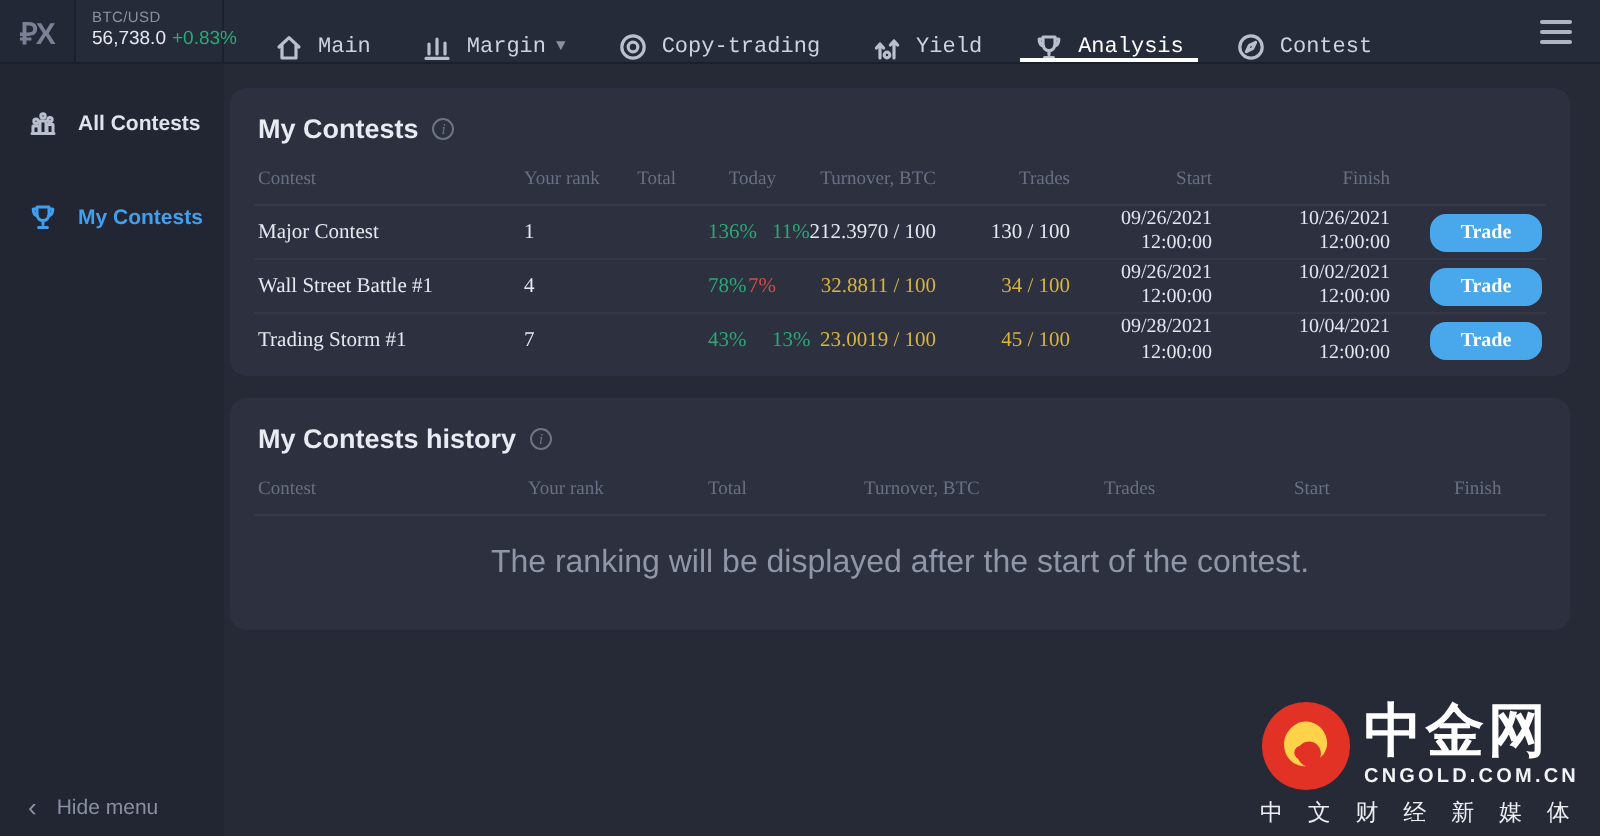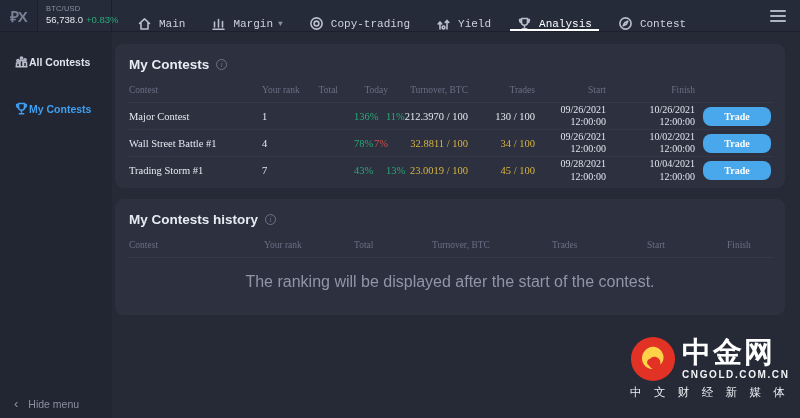--- a/index.html
+++ b/index.html
@@ -36,21 +36,21 @@
   }
   .caret { font-size:8px; color:#8a90a2; margin-left:-2px; }
   .burger { margin-left:auto; display:flex; align-items:center; padding:0 14px; }
   .burger span { display:block; width:16px; height:2px; background:#aeb4c2; border-radius:1px; box-shadow:0 5px 0 #aeb4c2, 0 -5px 0 #aeb4c2; }
   
   .sidebar {
     position:absolute; top:32px; left:0; bottom:0; width:112px;
     background:#222633; z-index:4;
   }
   .side-item {
-    display:flex; align-items:center; gap:0; padding:10px 0 10px 14px;
+    display:flex; align-items:center; gap:10px; padding:10px 0 10px 14px;
     font-size:10.5px; font-weight:bold; color:#dfe3ec; cursor:pointer; margin-top:12px;
   }
   .side-item svg { width:15px; height:15px; stroke:#b9bfce; fill:none; stroke-width:1.5; }
   .side-item.active { color:#3f9ff0; }
   .side-item.active svg { stroke:#3f9ff0; }
   .hide-menu {
     position:absolute; bottom:8px; left:14px; display:flex; align-items:center; gap:10px;
     font-size:10.5px; color:#8a90a2; cursor:pointer;
   }
   .hide-menu .chev { font-size:13px; line-height:1; }
@@ -82,25 +82,25 @@
     border-bottom:1px solid rgba(255,255,255,0.04);
   }
   .trow:last-child { border-bottom:none; }
   .val-green { color:#2aa876;margin-left:44px; }
   .val-red { color:#cf4f4a; }
   .val-yellow { color:#d8b442; }
   .val-white { color:#e6e9f0; }
   .dt { font-size:10px; line-height:1.25; text-align:right; color:#e2e6ee; padding:3px 2px; }
   .trade-btn {
     background:#49a8ec; color:#fdfeff; border:none; border-radius:8px;
-    font-size:10px; font-family:inherit; padding:4px 0; width:68px; cursor:pointer; font-weight:bold;
+    font-size:10px; font-family:inherit; padding:4px 0; width:56px; cursor:pointer; font-weight:bold;
   }
   .empty-msg { text-align:center; font-size:16px; color:#8f96a8; padding:15px 0 20px; }
   
-  .watermark { position:absolute; right:7px; bottom:18px; width:163px; z-index:6; }
+  .watermark { position:absolute; right:7px; bottom:4px; width:163px; z-index:6; }
   .wm-top { display:flex; align-items:center; gap:6px; }
   .wm-logo { width:46px; height:46px; flex:0 0 auto; }
   .wm-text-block { flex:1; }
   .wm-name { font-size:29px; font-weight:bold; color:#ffffff; letter-spacing:2px; line-height:1; }
   .wm-domain { font-size:10px; font-weight:bold; color:#f2f3f5; letter-spacing:1.6px; margin-top:2px; white-space:nowrap; }
   .wm-tagline { font-size:11.5px; color:#eceef2; margin-top:3px; letter-spacing:4.6px; white-space:nowrap; }
 </style>
 </head>
 <body>
 

